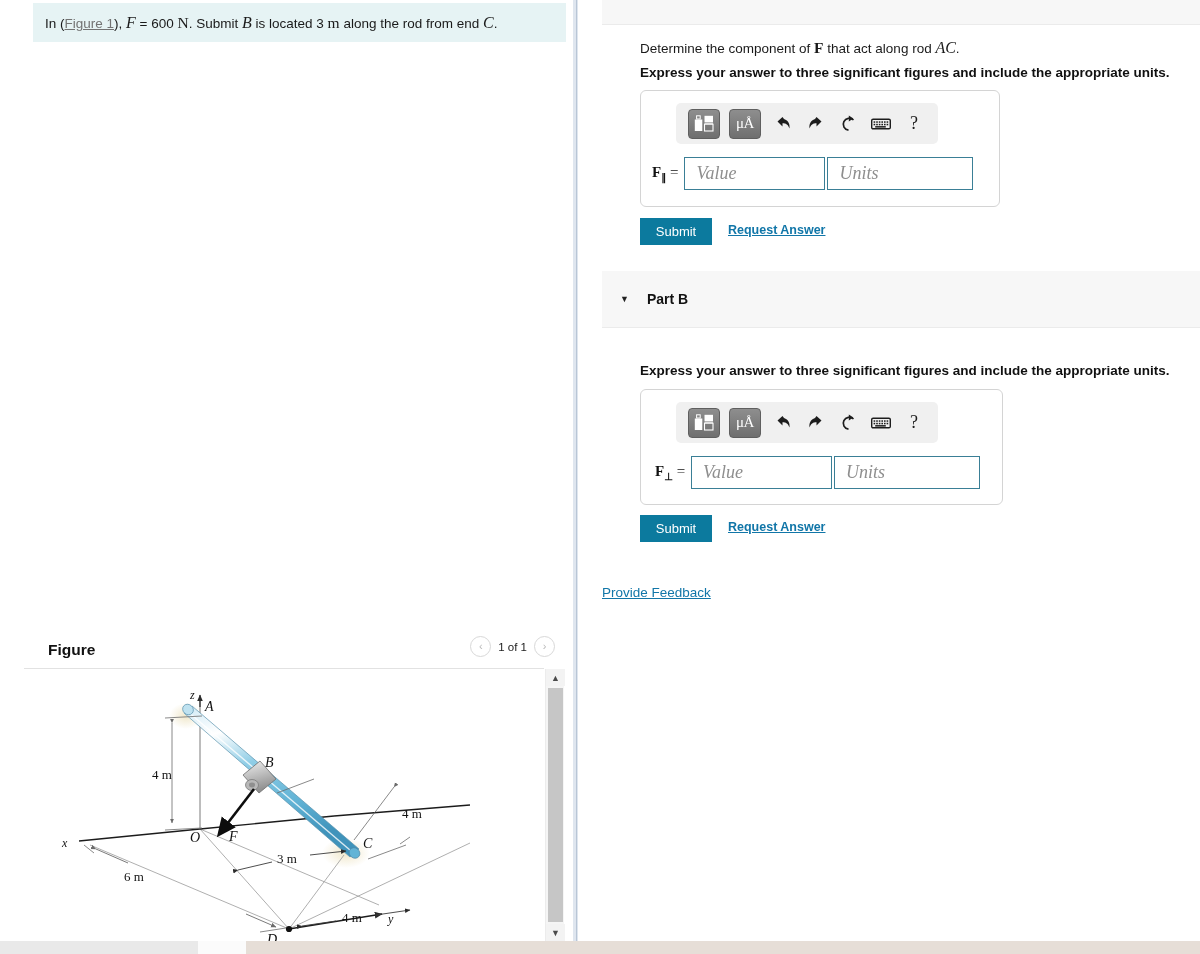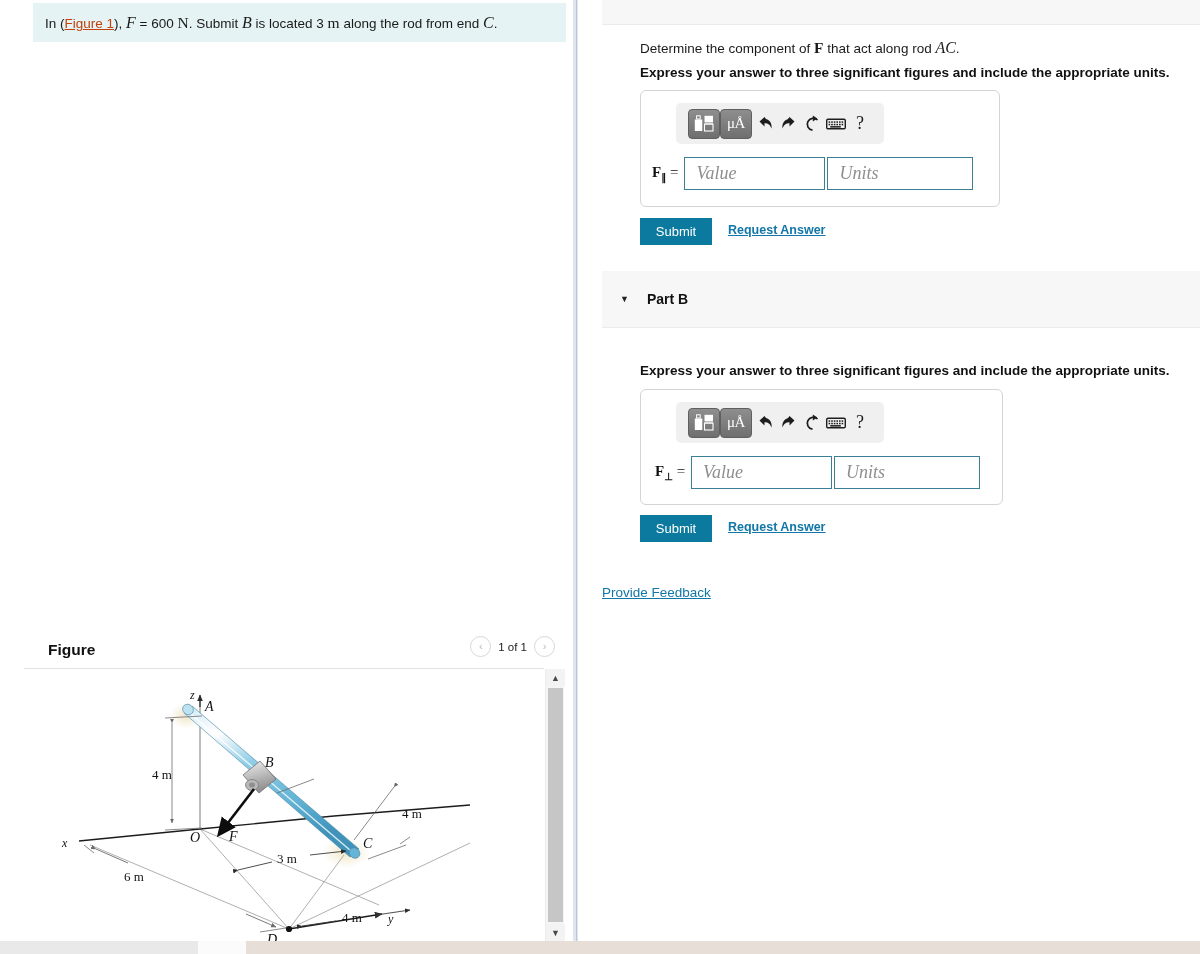--- a/index.html
+++ b/index.html
@@ -17,21 +17,21 @@
     position: absolute; left: 0; top: 0; width: 573px; height: 941px;
     background: #fff; overflow: hidden;
   }
   #question-banner {
     position: absolute; left: 33px; top: 3px; width: 533px; height: 39px;
     background: #e6f3f4;
     display: flex; align-items: center;
     padding-left: 12px;
   }
   .qtext { font-size: 13.5px; color: #1a1a1a; line-height: 1.2; white-space: nowrap; }
-  .qtext a { color: #c2410c; text-decoration: underline; }
+  .qtext a { color: #737373; text-decoration: underline; }
   .mi { font-family: "Liberation Serif", serif; font-style: italic; font-size: 16px; }
   .mb { font-family: "Liberation Serif", serif; font-weight: bold; font-style: normal; font-size: 15.5px; }
   .mup { font-family: "Liberation Serif", serif; font-style: normal; font-size: 15.5px; }
 
   
   #figure-header {
     position: absolute; left: 48px; top: 631px; width: 533px; height: 38px;
     display: flex; align-items: center;
   }
   #figure-title { font-size: 15.5px; font-weight: bold; color: #111; }
@@ -108,21 +108,21 @@
   }
 
   
   .answer-box {
     position: absolute;
     border: 1px solid #d4d4d4; border-radius: 6px; background: #fff;
   }
   .tool-strip {
     position: absolute; left: 35px; top: 12px;
     height: 41px; border-radius: 5px; background: #f0f0f0;
-    display: flex; align-items: center; padding: 0 12px; 
+    display: flex; align-items: center; padding: 0 12px; gap: 9px;
   }
   .tool-sq {
     width: 32px; height: 30px; border-radius: 4px;
     background: linear-gradient(#8e8e8e, #6f6f6f);
     border: 1px solid #5f5f5f;
     display: flex; align-items: center; justify-content: center;
     position: relative;
   }
   .tool-sq.mua { font-family: "Liberation Serif", serif; color: #fff; font-size: 15px; letter-spacing: -0.4px; }
   .tool-icon {

